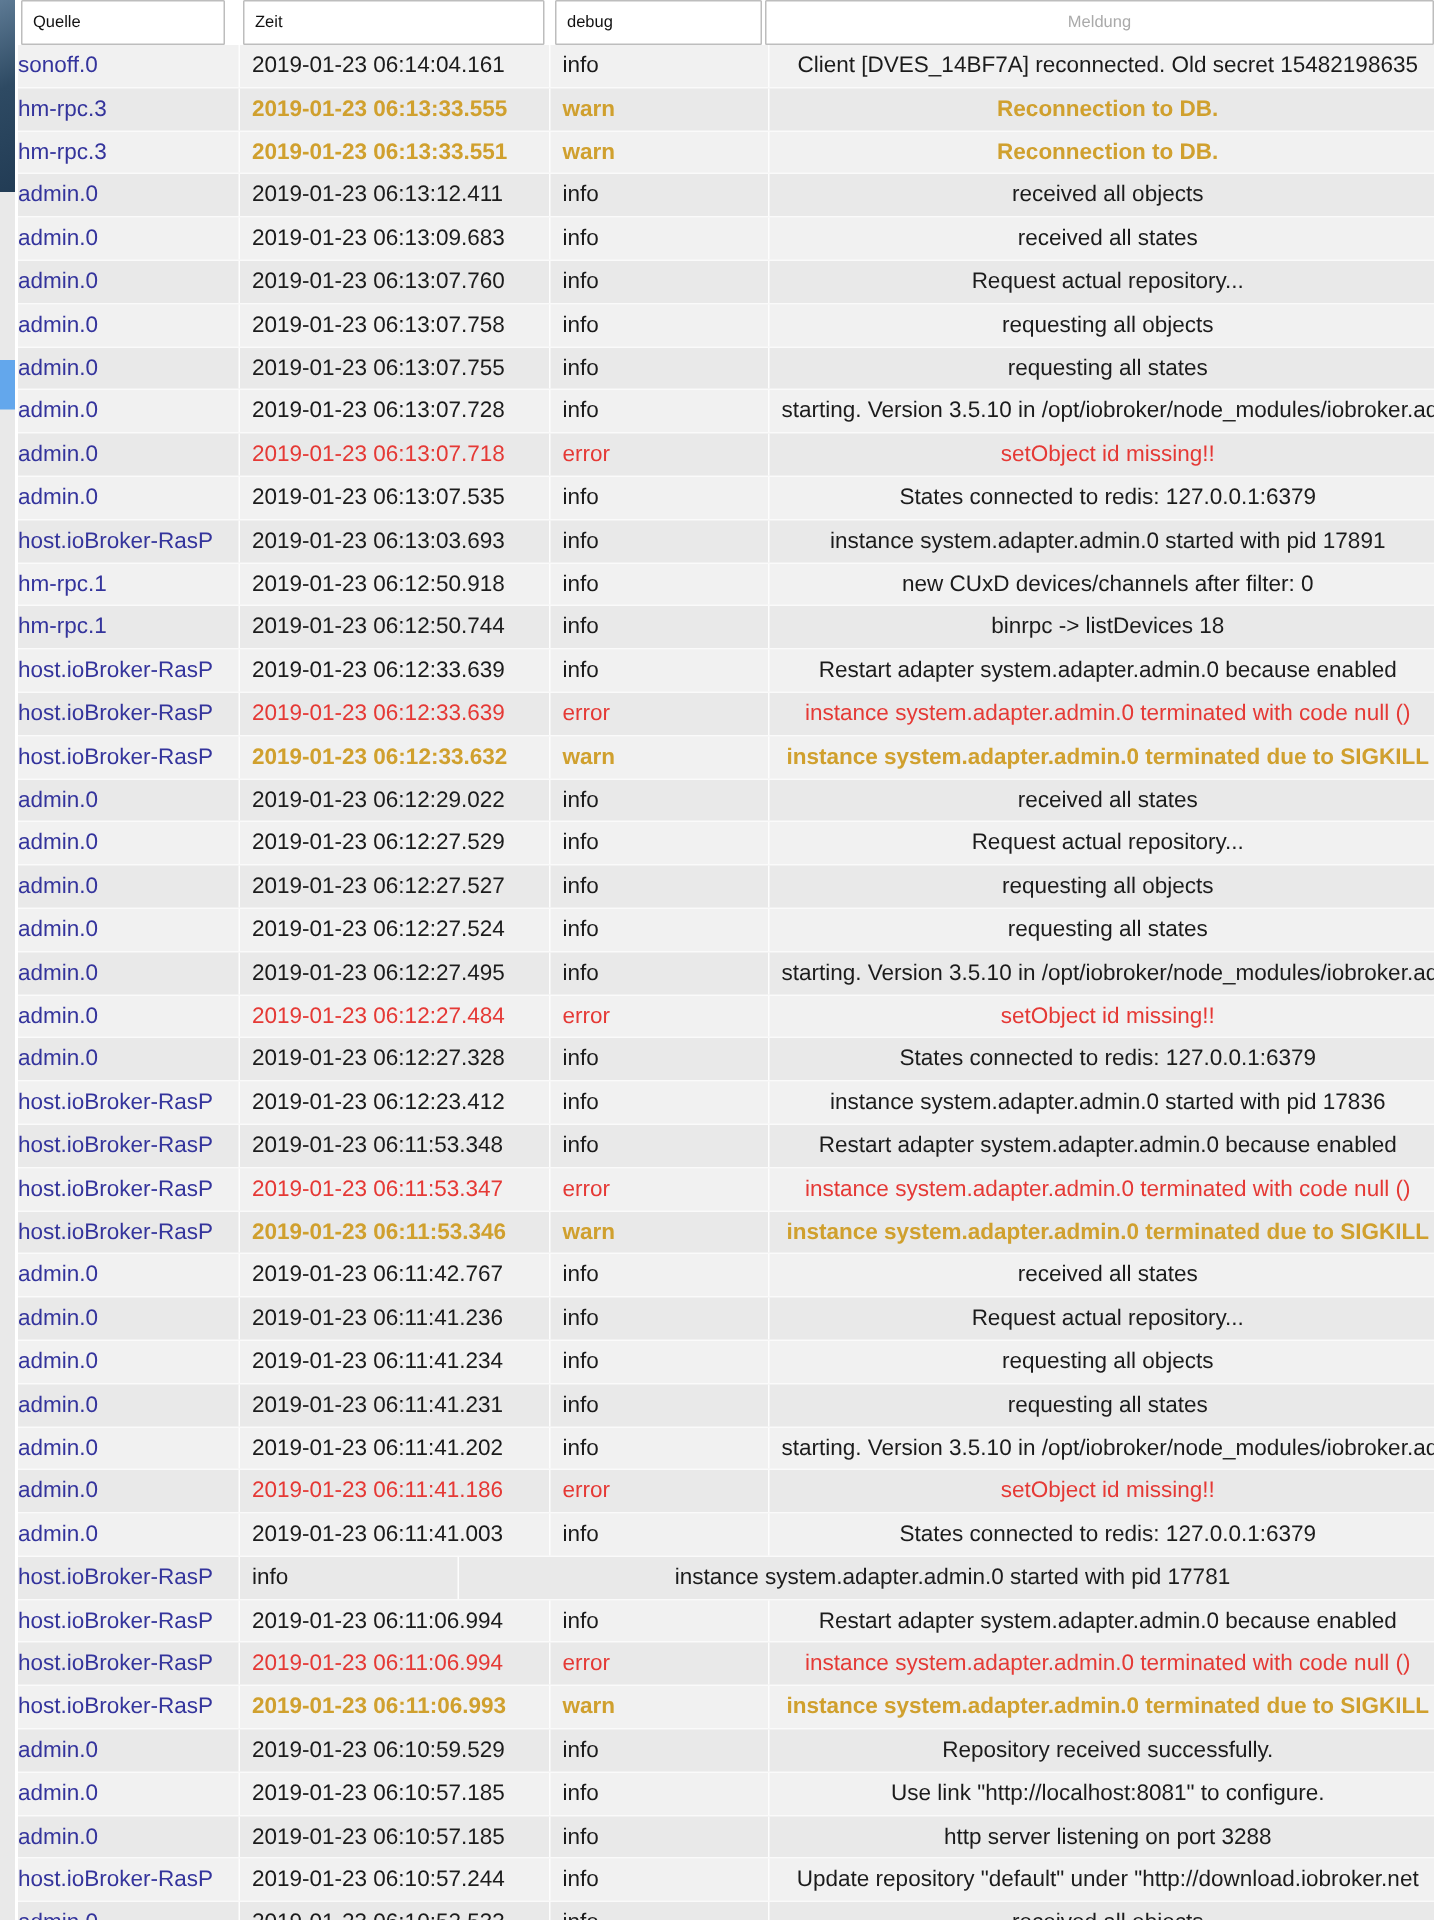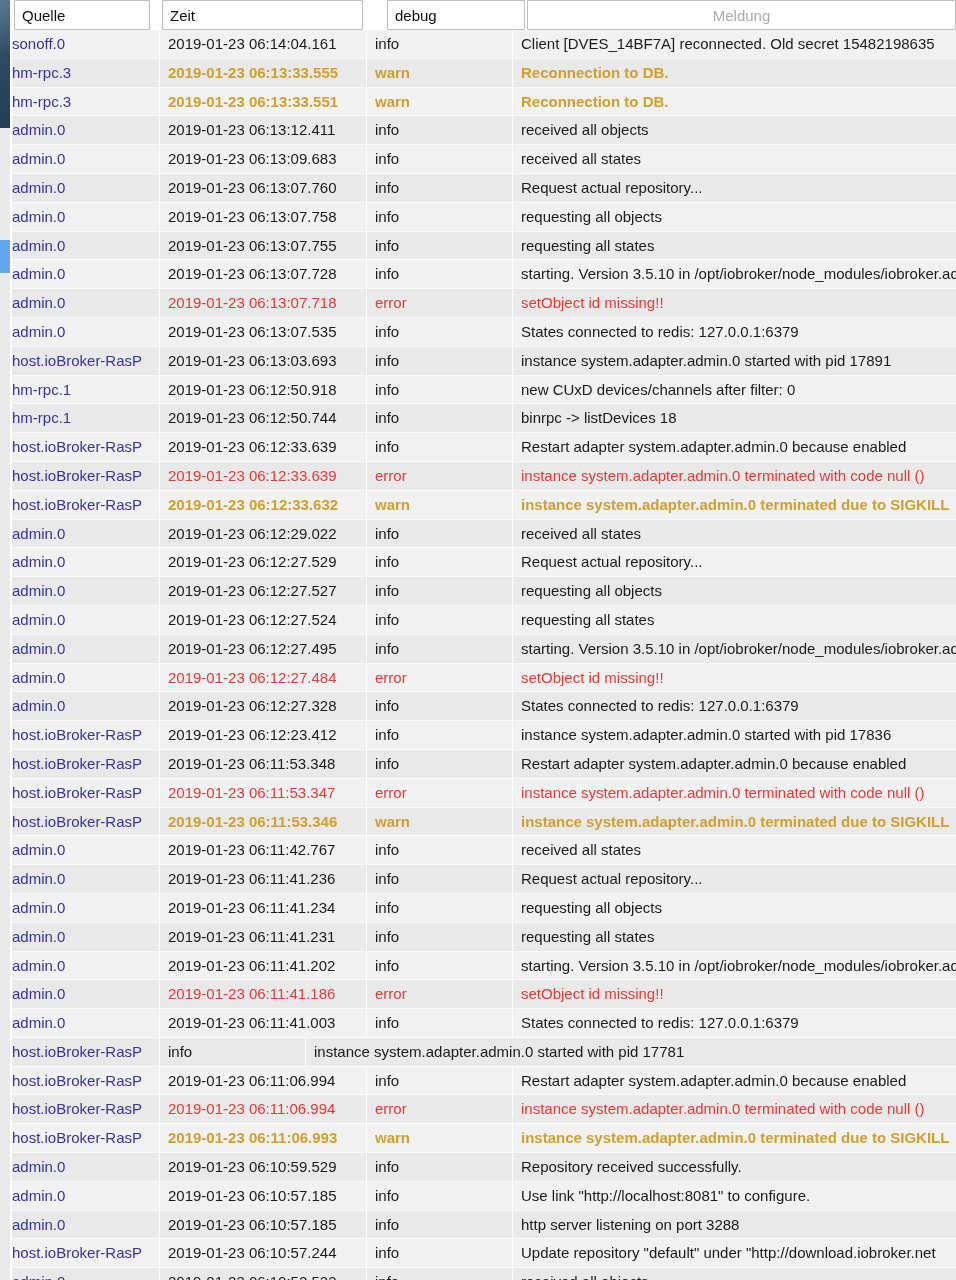--- a/index.html
+++ b/index.html
@@ -34,28 +34,28 @@
   .filter-row {
     display: flex; height: 30px; align-items: center;
     background: #fff;
   }
   .filter-row input {
     height: 30px;
     border: 1px solid #bdbdbd;
     border-radius: 1px;
     background: #fff;
     font-family: inherit;
-    font-size: 15px;
+    font-size: 11px;
     color: #111;
     padding: 0 7px;
     outline: none;
   }
   .f-quelle  { width: 136px; margin-left: 2px; }
   .f-zeit    { width: 201px; margin-left: 12px; }
-  .f-debug   { width: 138px; margin-left: 24px; }
+  .f-debug   { width: 138px; margin-left: 7px; }
   .f-meldung { flex: 1 1 auto; margin-left: 2px; text-align: center; }
   .f-meldung::placeholder { color: #aaaaaa; opacity: 1; }
 
   .log-body { width: 100%; }
   .row {
     display: flex;
     height: 28.8px;
     line-height: 27.8px;
     font-size: 15px;
     color: #1b1b1b;
@@ -63,21 +63,21 @@
   }
   .row:nth-child(odd)  { background: #f1f1f1; }
   .row:nth-child(even) { background: #e9e9e9; }
   .cell {
     white-space: nowrap; overflow: hidden;
     border-right: 1px solid #fdfdfd;
   }
   .c-source { width: 148px; flex: none; color: #34349c; }
   .c-time   { width: 207px; padding-left: 8px;  flex: none; }
   .c-sev    { width: 146px; padding-left: 8px;  flex: none; }
-  .c-msg    { flex: 1 1 auto; padding-left: 8px; border-right: none; }
+  .c-msg    { flex: 1 1 auto; padding-left: 8px; border-right: none; text-align: center; }
 
   .sev-warn  .c-time, .sev-warn  .c-sev, .sev-warn  .c-msg { color: #d0a02e; font-weight: bold; }
   .sev-error .c-time, .sev-error .c-sev, .sev-error .c-msg { color: #e53935; }
 </style>
 </head>
 <body>
 
 <div class="rail">
   <div class="rail-top"></div>
   <div class="rail-thumb"></div>

